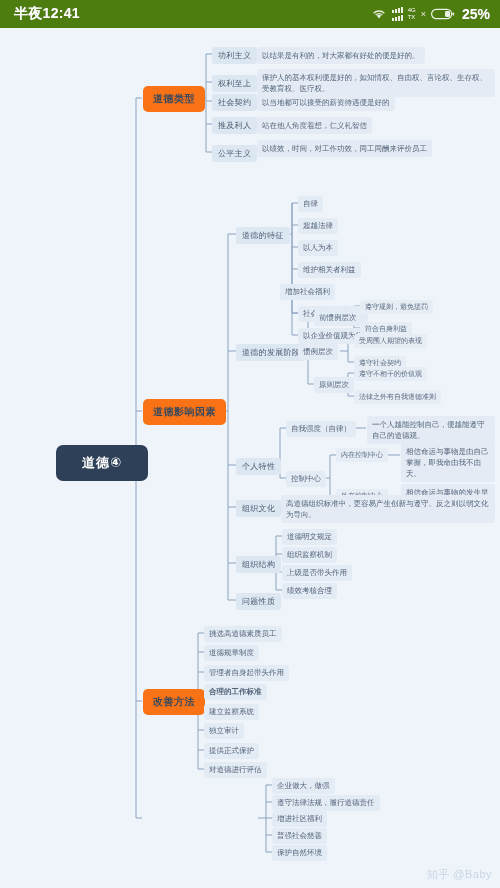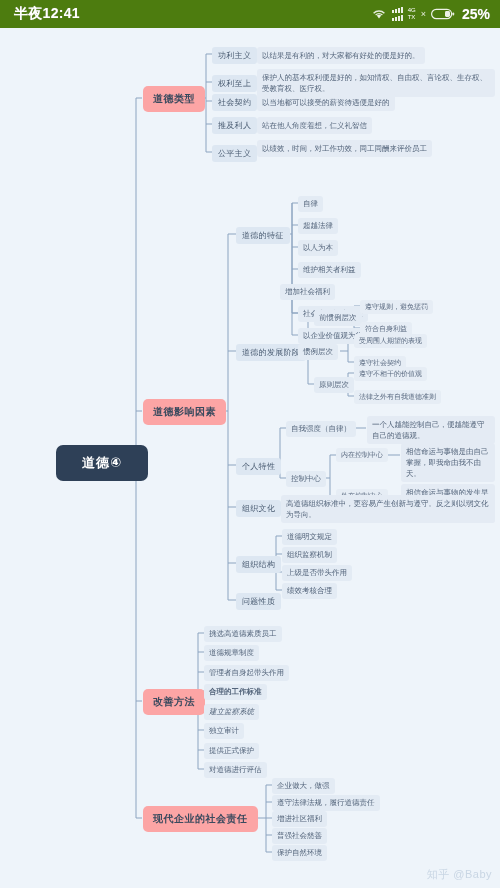--- a/index.html
+++ b/index.html
@@ -60,21 +60,21 @@
   }
   .lbl { display: block; }
 
   .n-root .lbl {
     background: #2e4057; color: #ffffff;
     font-size: 13px; font-weight: bold;
     padding: 9px 26px; border-radius: 7px;
     letter-spacing: 1px;
   }
   .n-l1 .lbl {
-    background: #fca5a5; color: #3a4a5e;
+    background: #f97316; color: #3a4a5e;
     font-size: 10px; font-weight: bold;
     padding: 6px 10px; border-radius: 5px;
     letter-spacing: .5px;
   }
   .n-l2 .lbl {
     background: #dde7f2; color: #4a5c72;
     font-size: 8px;
     padding: 3px 6px; border-radius: 3px;
     letter-spacing: .3px;
   }
@@ -421,36 +421,33 @@
   </div>
   <div class="node n-l3" style="left:204px; top:617px;">
     <span class="lbl">道德规章制度</span>
   </div>
   <div class="node n-l3" style="left:204px; top:637px;">
     <span class="lbl">管理者自身起带头作用</span>
   </div>
   <div class="node n-l3" style="left:204px; top:656px;font-weight:bold;">
     <span class="lbl">合理的工作标准</span>
   </div>
-  <div class="node n-l3" style="left:204px; top:676px;font-style:italic;">
+  <div class="node n-l3" style="left:204px; top:676px;">
     <span class="lbl">建立监察系统</span>
   </div>
   <div class="node n-l3" style="left:204px; top:695px;">
     <span class="lbl">独立审计</span>
   </div>
   <div class="node n-l3" style="left:204px; top:715px;">
     <span class="lbl">提供正式保护</span>
   </div>
   <div class="node n-l3" style="left:204px; top:734px;">
     <span class="lbl">对道德进行评估</span>
   </div>
 
-  <div class="node n-l1" style="left:143px; top:778px;">
-    <span class="lbl">现代企业的社会责任</span>
-  </div>
   <div class="node n-l3" style="left:272px; top:750px;">
     <span class="lbl">企业做大，做强</span>
   </div>
   <div class="node n-l3" style="left:272px; top:767px;">
     <span class="lbl">遵守法律法规，履行道德责任</span>
   </div>
   <div class="node n-l3" style="left:272px; top:783px;">
     <span class="lbl">增进社区福利</span>
   </div>
   <div class="node n-l3" style="left:272px; top:800px;">

